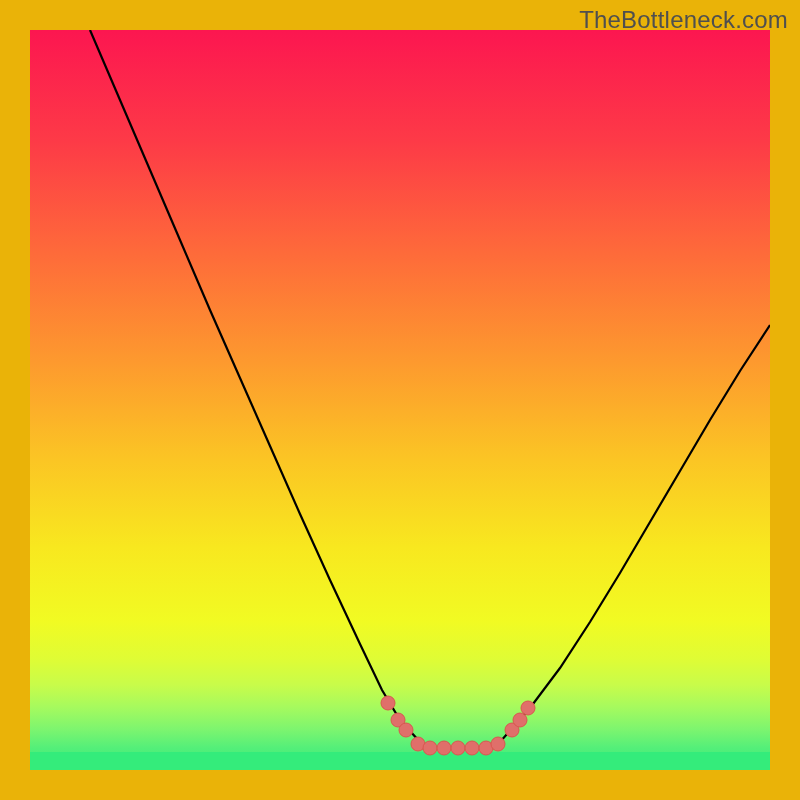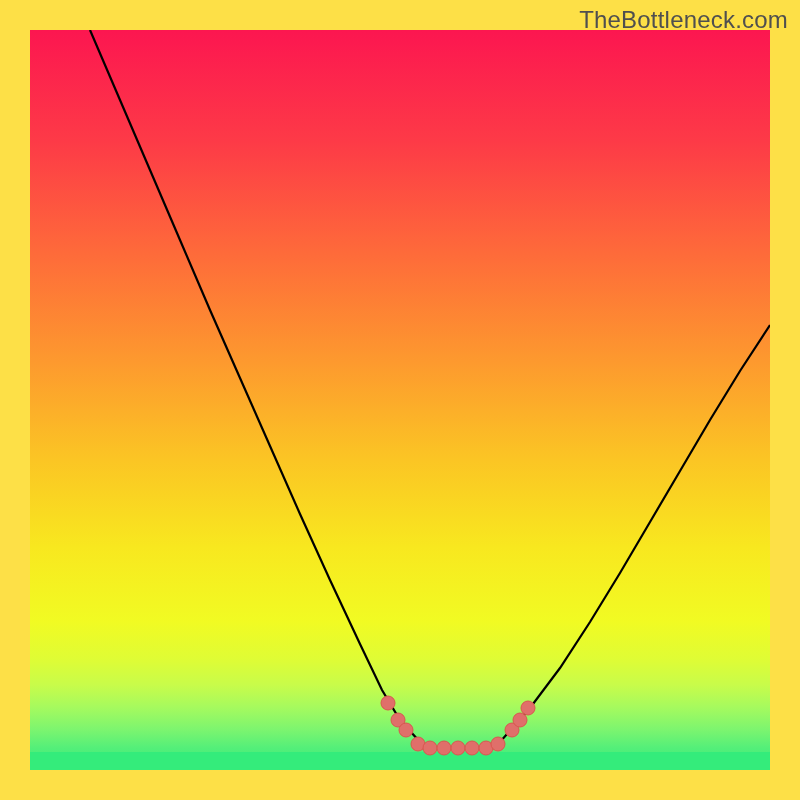--- a/index.html
+++ b/index.html
@@ -10,21 +10,21 @@
     overflow: hidden;
     background: #000;
     font-family: Arial, Helvetica, sans-serif;
   }
   .frame {
     position: absolute;
     left: 0;
     top: 0;
     width: 800px;
     height: 800px;
-    background: #fde047;
+    background: #eab308;
   }
   .plot {
     position: absolute;
     left: 30px;
     top: 30px;
     width: 740px;
     height: 740px;
   }
   .watermark {
     position: absolute;

